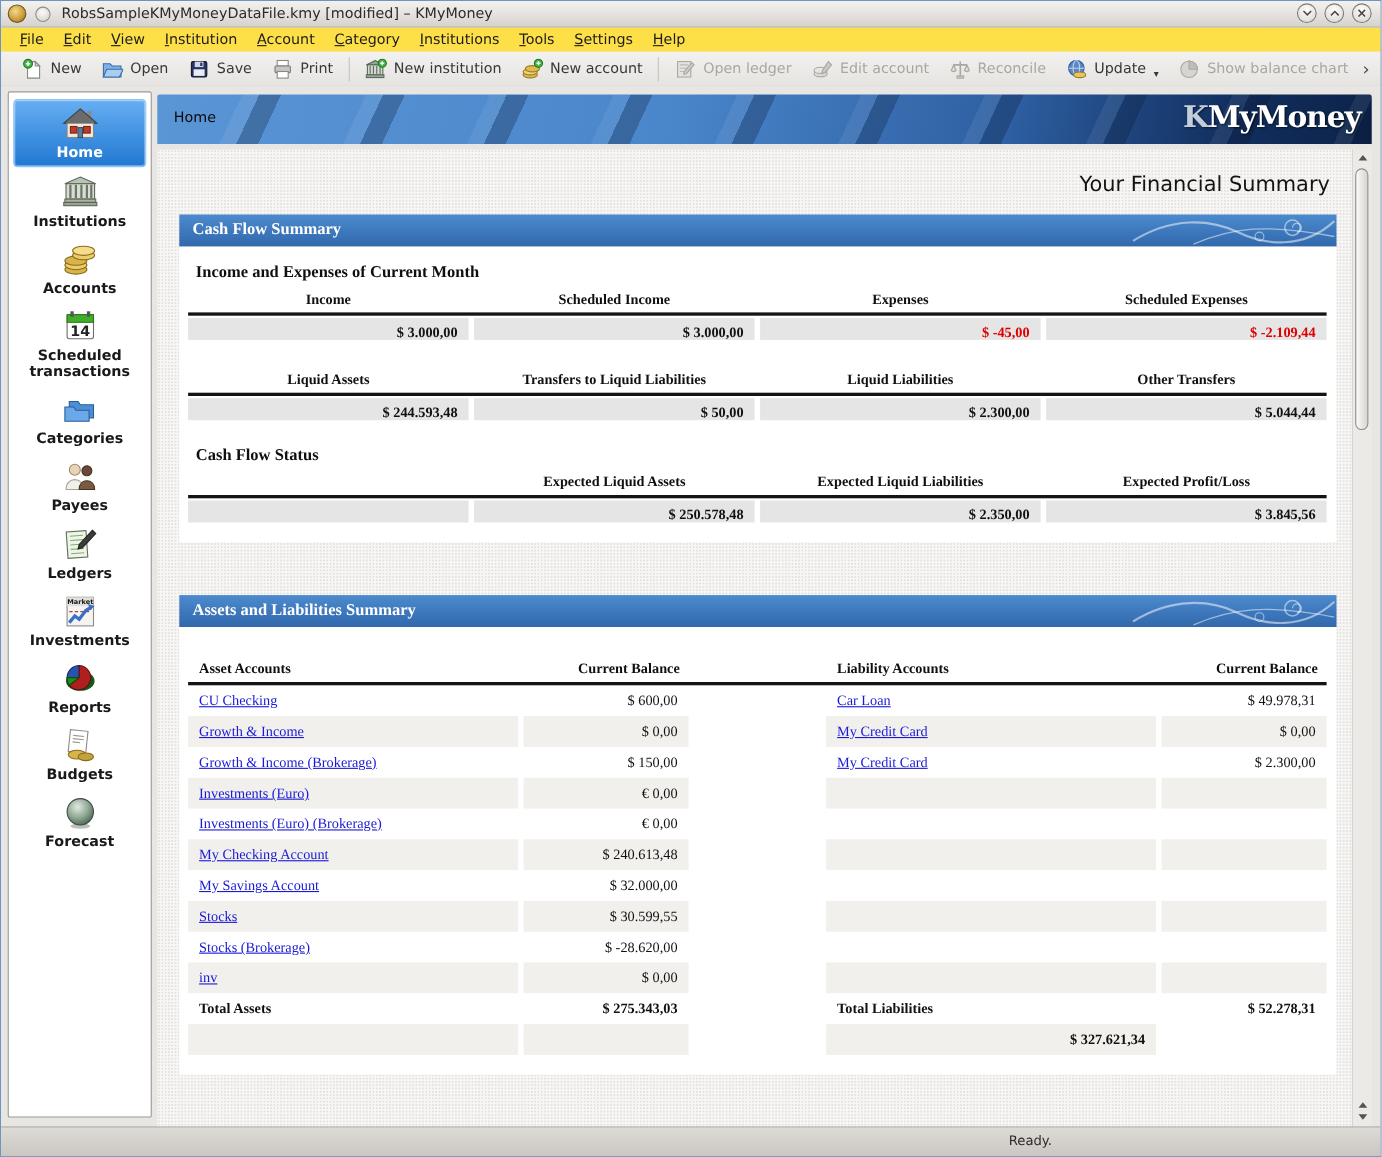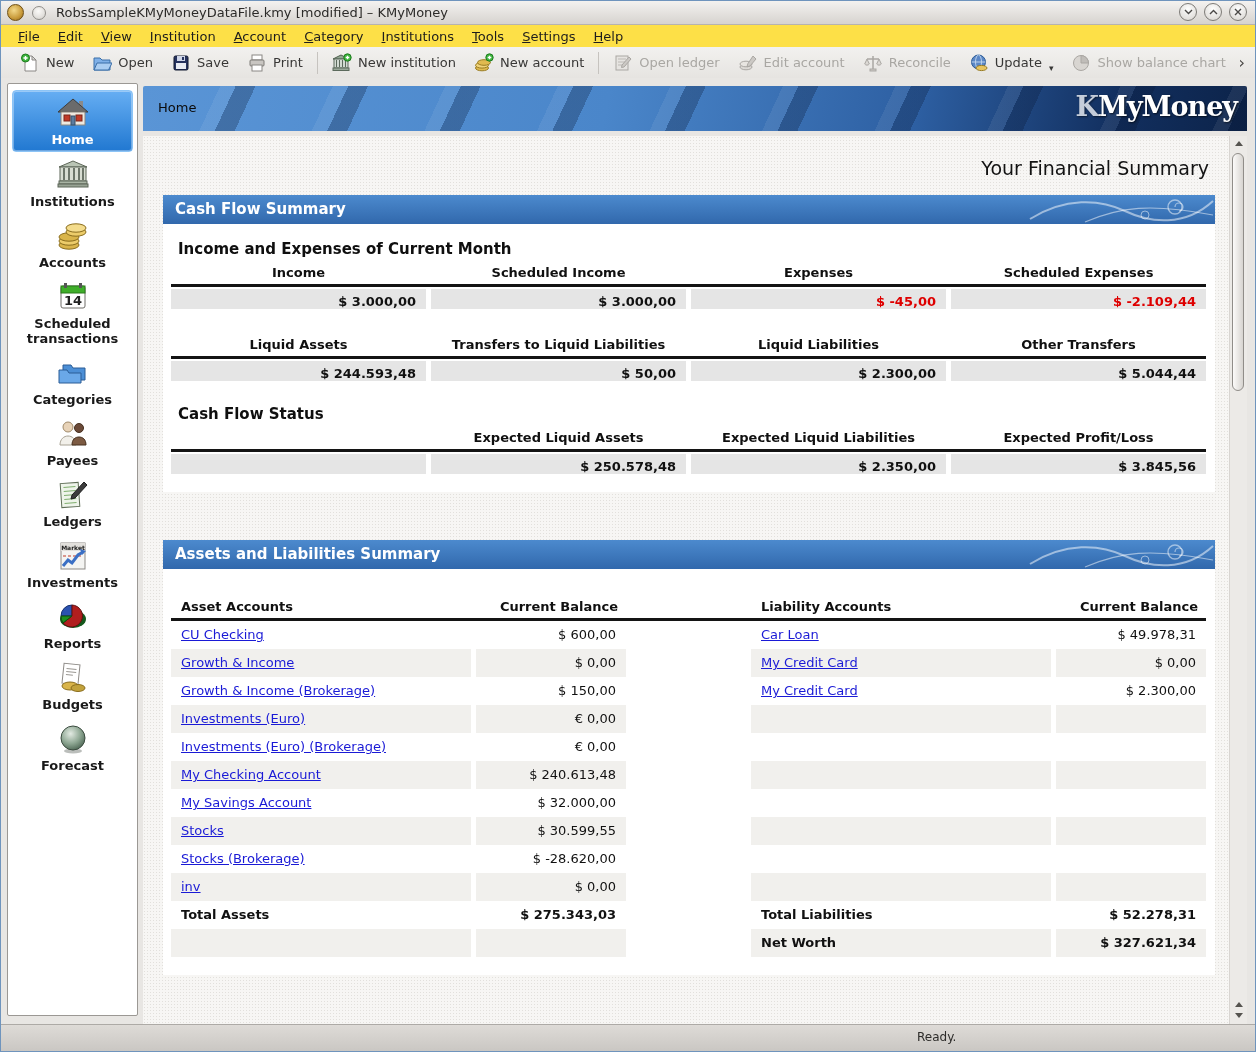--- a/index.html
+++ b/index.html
@@ -60,21 +60,21 @@
   .bc-path{position:absolute;left:15px;top:14px;font-size:13px;color:#0b0b0b;}
   .bc-logo{position:absolute;right:10px;top:5px;font-family:"DejaVu Serif","Liberation Serif",serif;
     font-weight:bold;font-size:27px;letter-spacing:-1px;color:#fff;text-shadow:1px 1px 2px rgba(0,0,0,.65);}
   .bc-logo .k{opacity:.75;}
 
   .scrollarea{position:absolute;left:0;right:18px;top:50px;bottom:0;overflow:hidden;
     background-color:#f7f6f4;
     background-image:radial-gradient(rgba(150,145,138,.22) 1px,transparent 1px);background-size:3px 3px;}
   .page-title{text-align:right;padding:21px 20px 0 0;font-size:19px;color:#131313;}
 
-  .box{margin:16px 14px 0 20px;}
+  .box{margin:16px 14px 0 20px;font-family:Liberation Serif, serif;}
   .box.second{margin-top:48px;}
   .box-header{height:29px;background:linear-gradient(#4c8ace,#3168ac);color:#fff;
     font-size:15px;font-weight:bold;line-height:29px;padding-left:12px;position:relative;overflow:hidden;}
   .flourish{position:absolute;right:0;top:0;}
   .box-body{background:#fff;padding:4px 9px 18px 8px;}
 
   
   .cf-section{margin-top:24px;}
   .cf-section.first{margin-top:12px;}
   .cf-title{font-size:15px;font-weight:bold;color:#0f0f0f;padding-left:7px;}
@@ -549,21 +549,20 @@
               <div class="cell name bold">Total Assets</div>
               <div class="cell val bold">$ 275.343,03</div>
                 <div></div>
               <div class="cell name bold">Total Liabilities</div>
               <div class="cell val bold">$ 52.278,31</div>
             </div>
             <div class="al-row even">
               <div class="cell name"></div>
               <div class="cell val"></div>
                 <div></div>
-              <div class="cell name bold">Net Worth</div>
               <div class="cell val bold">$ 327.621,34</div>
             </div>
           </div>
         </div>
       </div>
 
       <div class="vscroll">
         <div class="tri up t-top"></div>
         <div class="vs-thumb"></div>
         <div class="tri up t-bup"></div>

